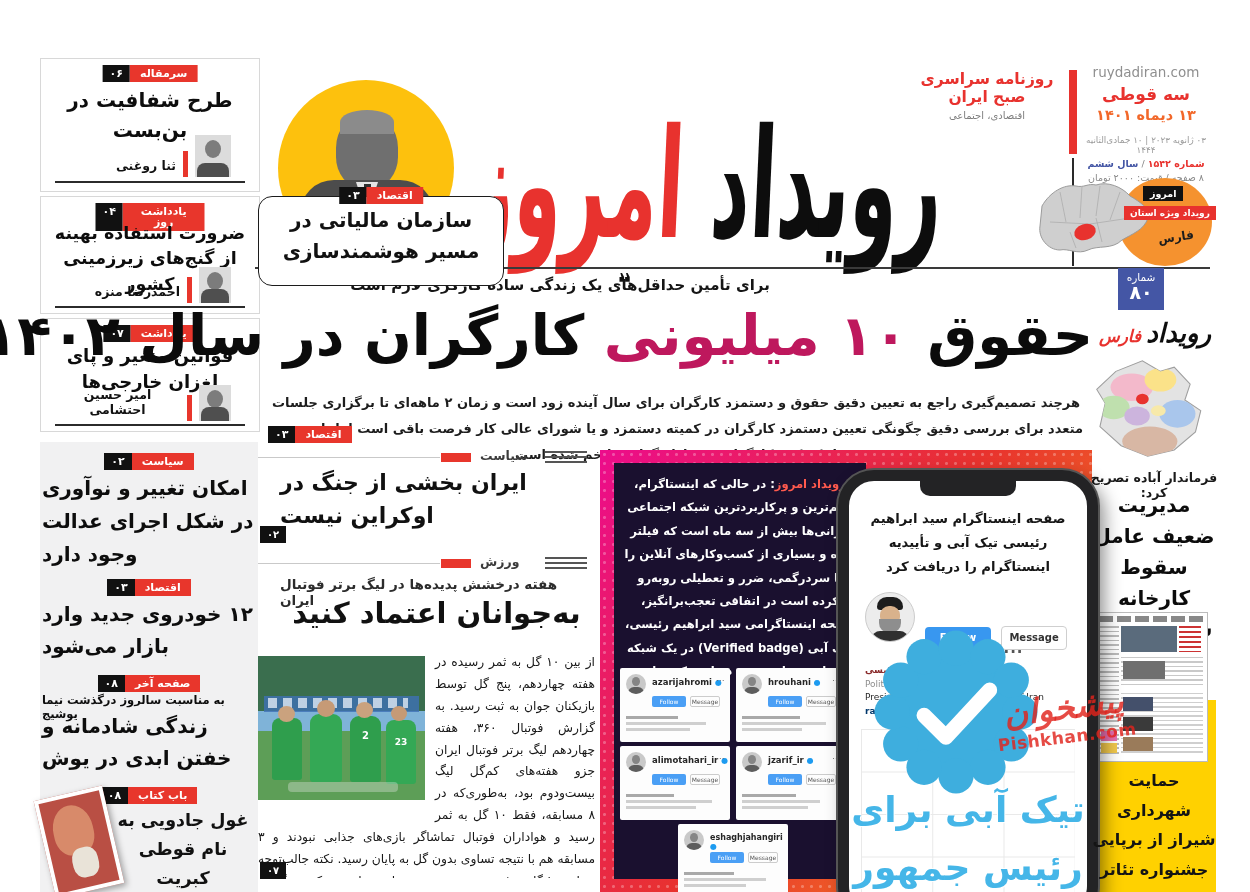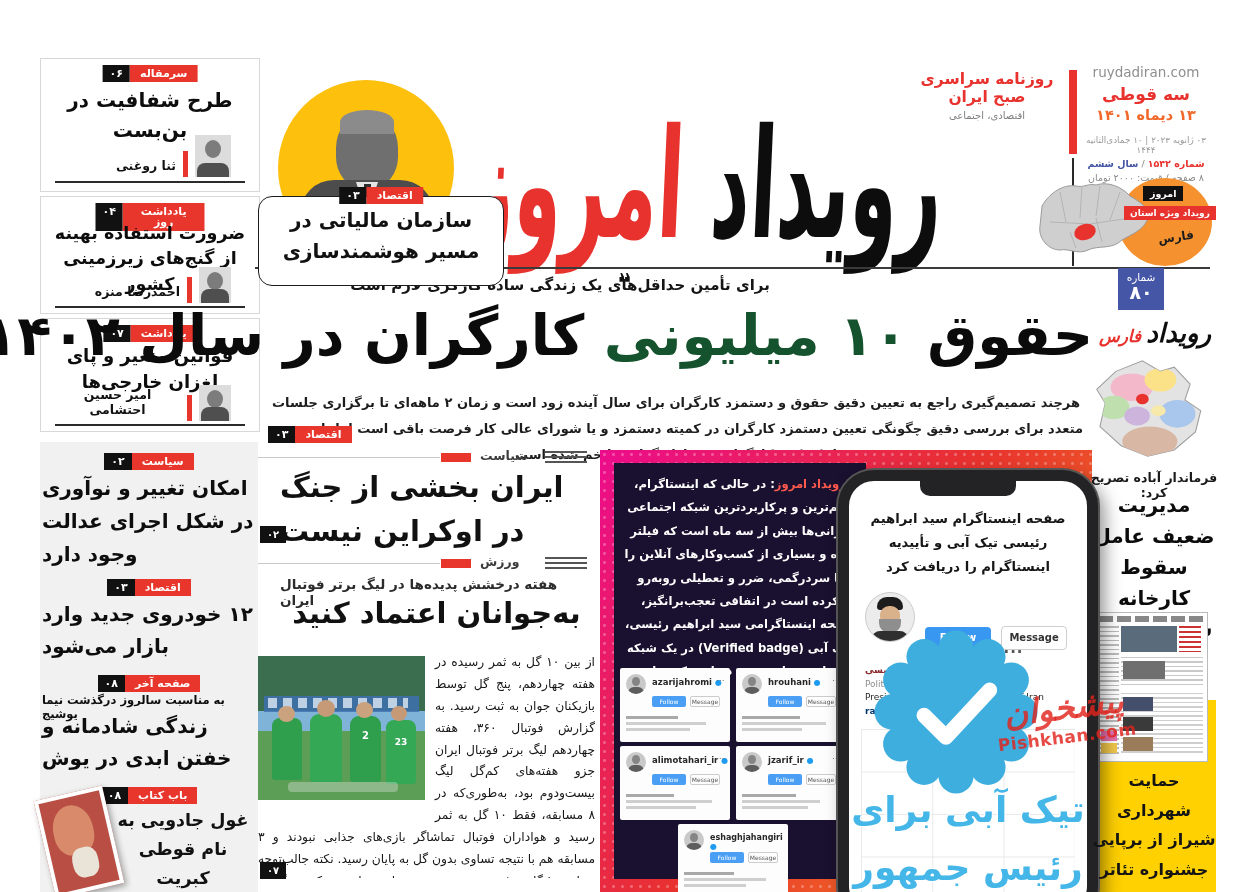--- a/index.html
+++ b/index.html
@@ -203,39 +203,39 @@
   </svg>
   <span class="abs" style="left:1143px;top:186px;background:#111;color:#fff;font-size:9.5px;font-weight:bold;padding:2px 7px;">امروز</span>
   <span class="abs" style="left:1124px;top:206px;background:#e8322e;color:#fff;font-size:9px;font-weight:bold;padding:2px 6px;">رویداد ویژه استان</span>
   <span class="abs b" style="left:1158px;top:230px;font-size:12px;transform:rotate(-8deg);color:#1c1c1c;">فارس</span>
 
   <div class="abs" style="left:255px;top:267px;width:955px;height:1.5px;background:#3a3a3a;"></div>
 
   <span class="abs" style="left:618px;top:268px;font-size:26px;color:#111;transform:scaleX(-1);">❝</span>
   <div class="abs ctr b" style="left:330px;top:276px;width:460px;font-size:15px;color:#151515;">برای تأمین حداقل‌های یک زندگی ساده کارگری لازم است</div>
   <div class="abs ctr" style="left:258px;top:294px;width:835px;font-size:56px;font-weight:900;line-height:1.5;white-space:nowrap;">
-    <span style="color:#0b0b0b;">حقوق </span><span style="color:#14532d;">۱۰ میلیونی </span><span style="color:#0b0b0b;">کارگران در سال ۱۴۰۲</span>
+    <span style="color:#0b0b0b;">حقوق </span><span style="color:#be185d;">۱۰ میلیونی </span><span style="color:#0b0b0b;">کارگران در سال ۱۴۰۲</span>
   </div>
   <div class="abs ctr b" style="left:262px;top:390px;width:828px;font-size:13px;line-height:2;color:#1d1d1d;">هرچند تصمیم‌گیری راجع به تعیین دقیق حقوق و دستمزد کارگران برای سال آینده زود است و زمان ۲ ماهه‌ای تا برگزاری جلسات متعدد برای بررسی دقیق چگونگی تعیین دستمزد کارگران در کمیته دستمزد و یا شورای عالی کار فرصت باقی است اما با توجه به اینکه کمر کارگران زیر بازار گرانی‌ها خم شده است</div>
   <span class="chip abs" style="left:268px;top:426px;">
       <span class="sec">اقتصاد</span>
       <span class="num">۰۳</span>
     </span>
 
   <div class="abs shead" style="left:258px;top:448px;width:335px;height:18px;">
     <div class="rule"></div>
       <div class="rbar"></div>
     <div class="slab">سیاست</div>
     <div class="tri">
         <i></i>
         <i></i>
         <i></i>
       </div>
   </div>
-  <div class="abs b" style="left:280px;top:466px;width:313px;font-size:29px;line-height:1.5;text-align:left;direction:rtl;">ایران بخشی از جنگ در اوکراین نیست</div>
+  <div class="abs b" style="left:280px;top:466px;width:313px;font-size:22px;line-height:1.5;text-align:left;direction:rtl;">ایران بخشی از جنگ در اوکراین نیست</div>
   <span class="badge-num abs" style="left:260px;top:526px;">۰۲</span>
 
   <div class="abs shead" style="left:258px;top:554px;width:335px;height:18px;">
     <div class="rule"></div>
       <div class="rbar"></div>
     <div class="slab">ورزش</div>
     <div class="tri">
         <i></i>
         <i></i>
         <i></i>

